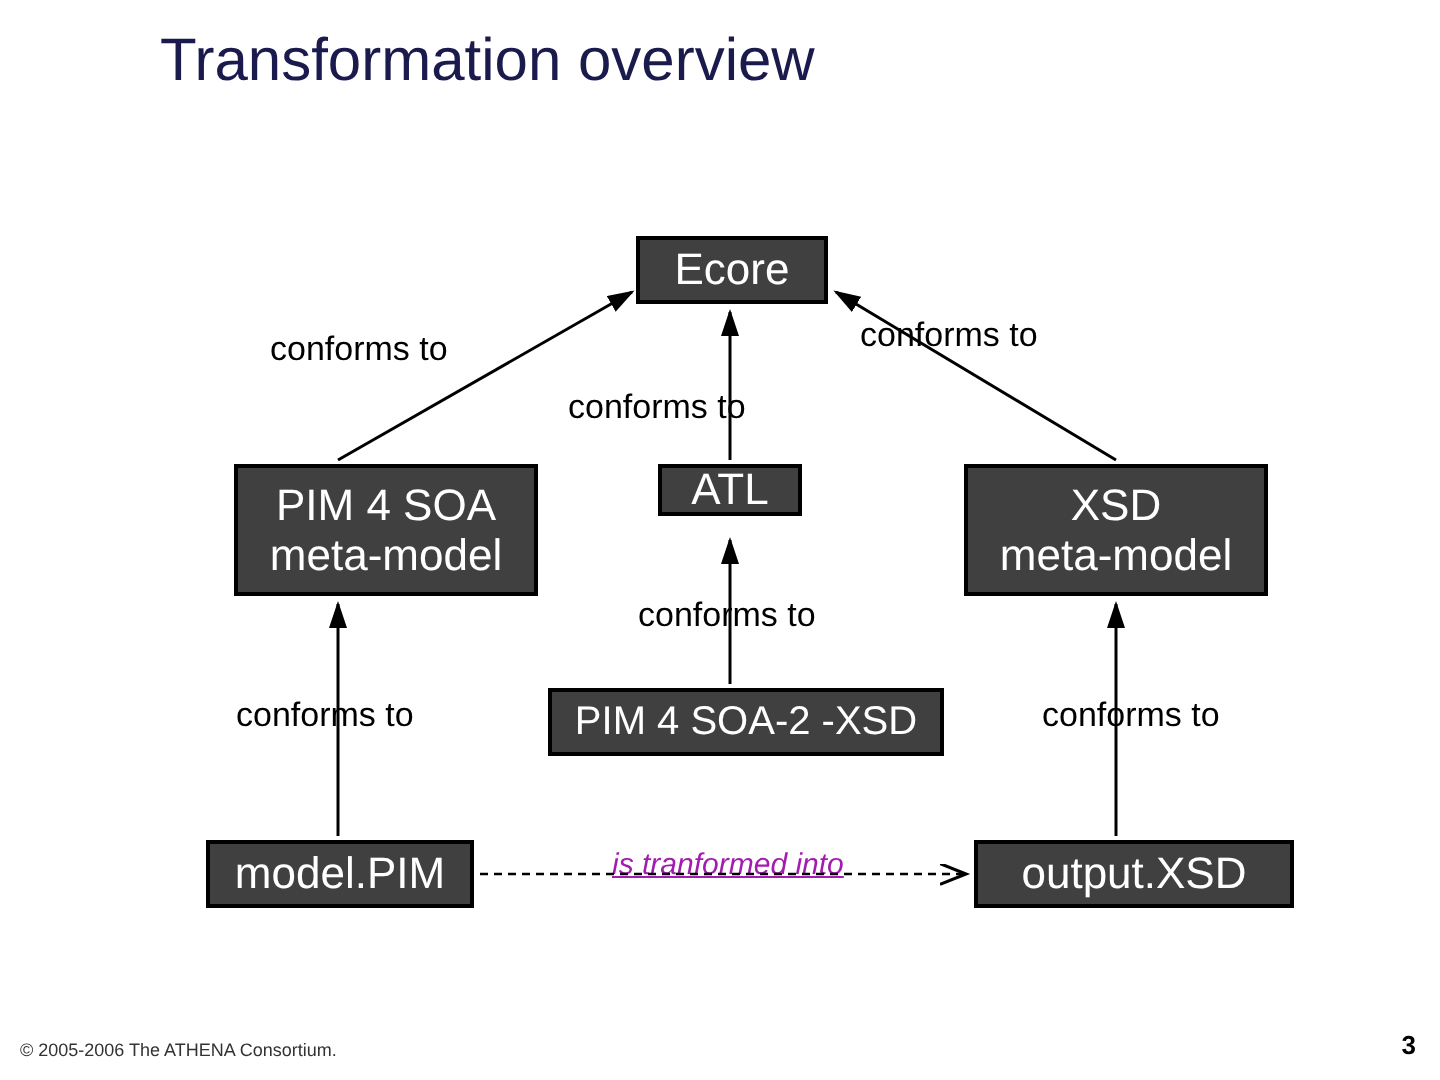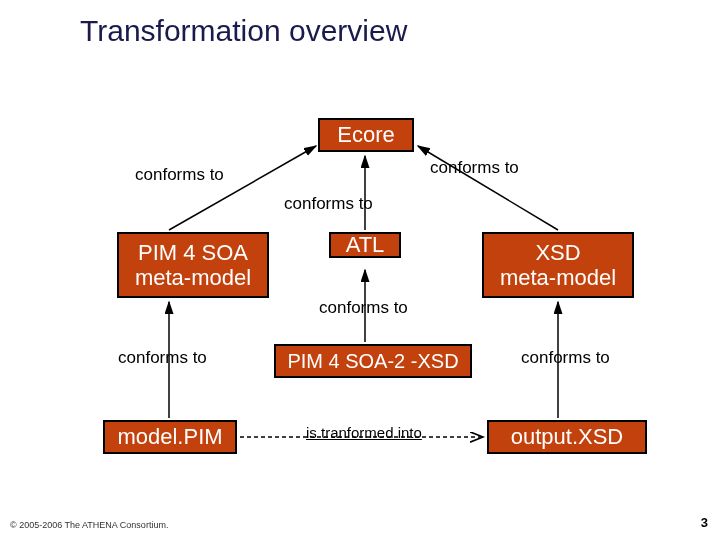--- a/index.html
+++ b/index.html
@@ -4,43 +4,44 @@
 <style>
   * { box-sizing: border-box; margin: 0; padding: 0; }
   html, body { width: 720px; height: 540px; font-family: Arial, Helvetica, sans-serif; background: #fff; overflow: hidden; }
   .slide { position: relative; width: 720px; height: 540px; }
   .title { position: absolute; top: 14px; left: 80px; font-size: 30px; color: #1a1a4d; font-weight: 400; }
   .footer { position: absolute; bottom: 10px; left: 10px; font-size: 9px; color: #333; }
   .pagenum { position: absolute; bottom: 10px; right: 12px; font-size: 13px; font-weight: bold; color: #000; }
 
   .box {
     position: absolute;
-    background: #c2410c;
+    background: #404040;
     border: 2px solid #000;
     color: #fff;
     display: flex;
     align-items: center;
     justify-content: center;
     text-align: center;
     font-size: 22px;
     line-height: 1.15;
     padding: 2px 4px;
   }
 
   .label {
     position: absolute;
     font-size: 17px;
     color: #000;
     white-space: nowrap;
   }
   .label-small {
     position: absolute;
     font-size: 15px;
-    color: #000000;
+    color: #a21caf;
     white-space: nowrap;
+    font-style: italic;
     text-decoration: underline;
   }
 
   svg.overlay { position: absolute; top: 0; left: 0; width: 720px; height: 540px; pointer-events: none; }
 </style>
 </head>
 <body>
 
 <div class="slide">
 

